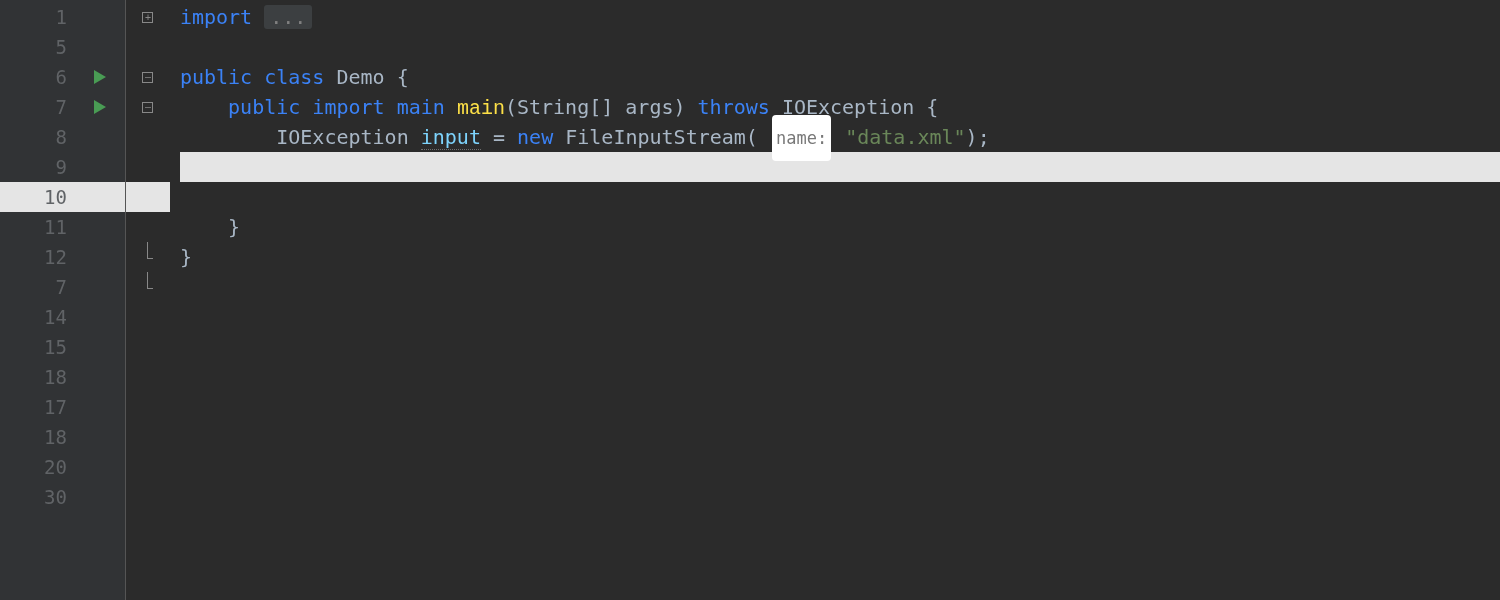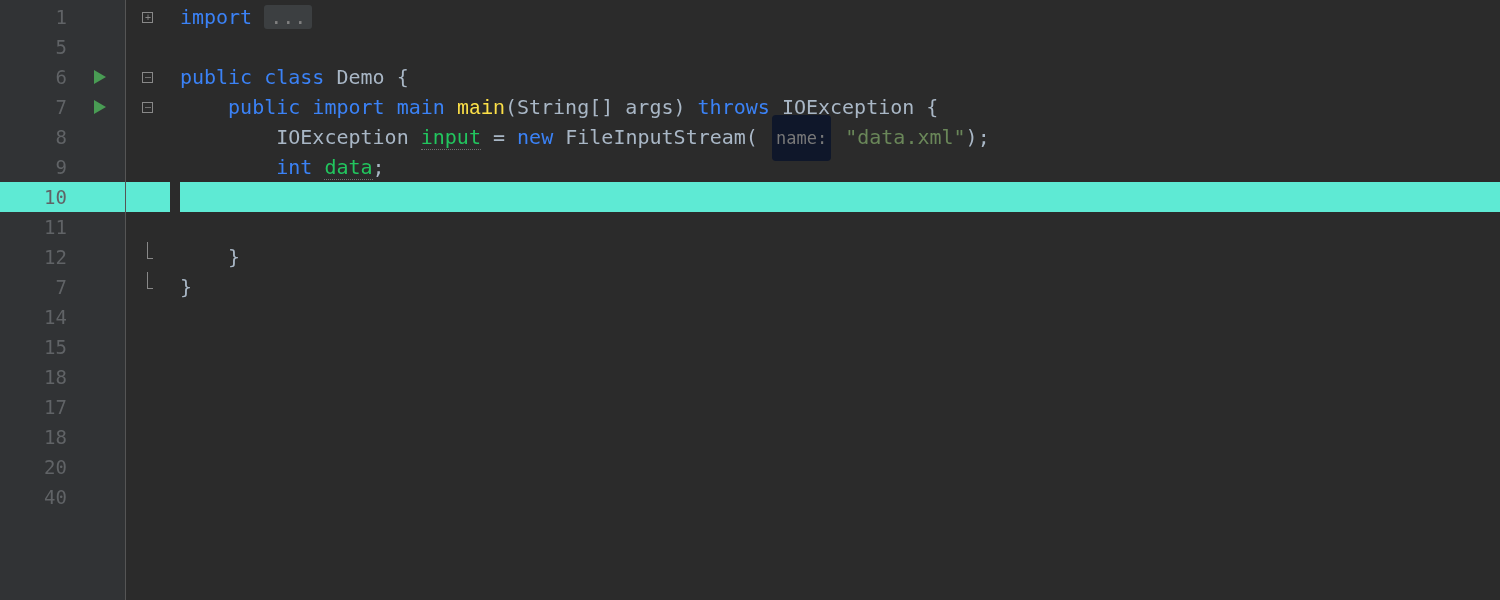--- a/index.html
+++ b/index.html
@@ -105,42 +105,42 @@
     padding-top: 2px;
     padding-left: 10px;
   }
   .code-row {
     height: 30px;
     line-height: 30px;
     white-space: pre;
     color: #a9b7c6;
   }
   .current-line {
-    background: #5eead4;
+    background: #e5e5e5;
     padding-left: 44px;
   }
   .kw { color: #3b82f6; }
   .method { color: #fde047; font-family: Liberation Mono, monospace; }
   .string { color: #6a8759; }
   .param-hint {
-    background: #0f172a;
+    background: #ffffff;
     color: #787878;
     border-radius: 4px;
     padding: 13px 4px;
     font-size: 17px;
     margin: 0 2px;
   }
   .folded-dots {
     background: #3c3f41;
     color: #808080;
     padding: 0 6px;
     border-radius: 3px;
   }
   .unused {
-    color: #22c55e;
+    color: #7dd3fc;
     border-bottom: 1px dotted #707070;
     text-decoration-style: wavy;
   }
 </style>
 </head>
 <body>
 
 <div class="editor">
 
   <div class="gutter">
@@ -153,21 +153,21 @@
     <div class="gutter-row current-line">10</div>
     <div class="gutter-row">11</div>
     <div class="gutter-row">12</div>
     <div class="gutter-row">7</div>
     <div class="gutter-row">14</div>
     <div class="gutter-row">15</div>
     <div class="gutter-row">18</div>
     <div class="gutter-row">17</div>
     <div class="gutter-row">18</div>
     <div class="gutter-row">20</div>
-    <div class="gutter-row">40</div>
+    <div class="gutter-row">30</div>
   </div>
 
   <div class="run-gutter">
     <div class="run-row"></div>
     <div class="run-row"></div>
     <div class="run-row">
         <div class="run-triangle"></div>
       </div>
     <div class="run-row">
         <div class="run-triangle"></div>
@@ -216,21 +216,20 @@
     <div class="fold-row"></div>
     <div class="fold-row"></div>
   </div>
 
   <div class="code">
     <div class="code-row"><span class="kw">import</span> <span class="folded-dots">...</span></div>
     <div class="code-row"></div>
     <div class="code-row"><span class="kw">public</span> <span class="kw">class</span> <span>Demo</span><span> {</span></div>
     <div class="code-row">    <span class="kw">public</span> <span class="kw">import</span> <span class="kw">main</span> <span class="method">main</span><span>(</span><span>String[] args</span><span>)</span> <span class="kw">throws</span> <span>IOException</span><span> {</span></div>
     <div class="code-row">        <span>IOException</span> <span class="unused">input</span><span> = </span><span class="kw">new</span> <span>FileInputStream</span><span>(</span> <span class="param-hint">name:</span> <span class="string">"data.xml"</span><span>);</span></div>
-    <div class="code-row">        <span class="kw">int</span> <span class="unused">data</span><span>;</span></div>
     <div class="code-row current-line">        </div>
     <div class="code-row"></div>
     <div class="code-row">    <span>}</span></div>
     <div class="code-row"><span>}</span></div>
     <div class="code-row"></div>
     <div class="code-row"></div>
     <div class="code-row"></div>
     <div class="code-row"></div>
     <div class="code-row"></div>
     <div class="code-row"></div>

